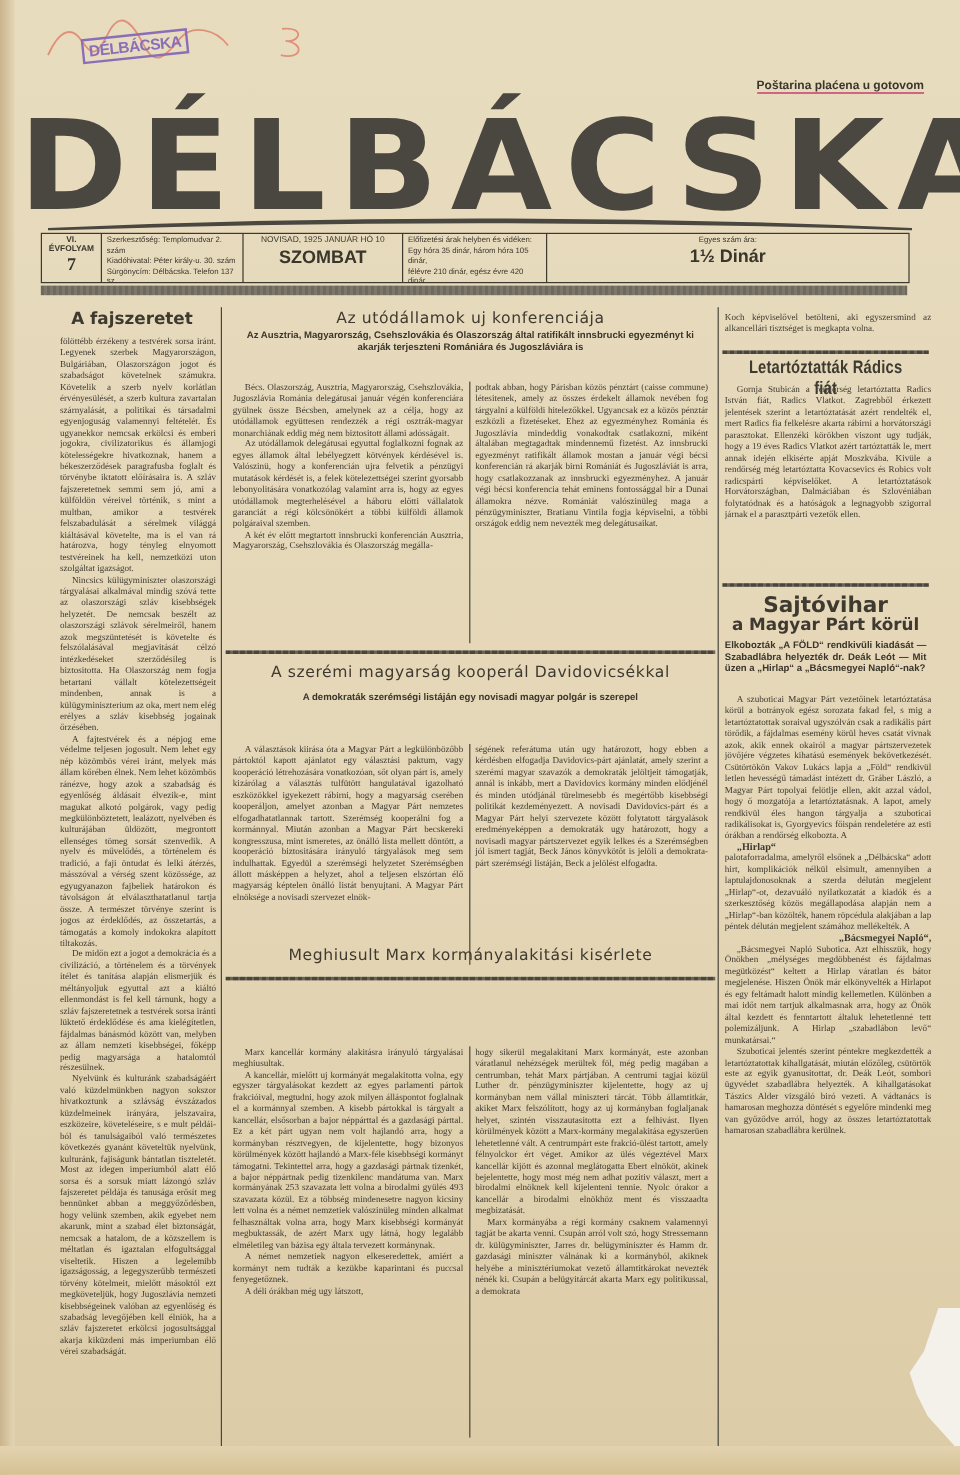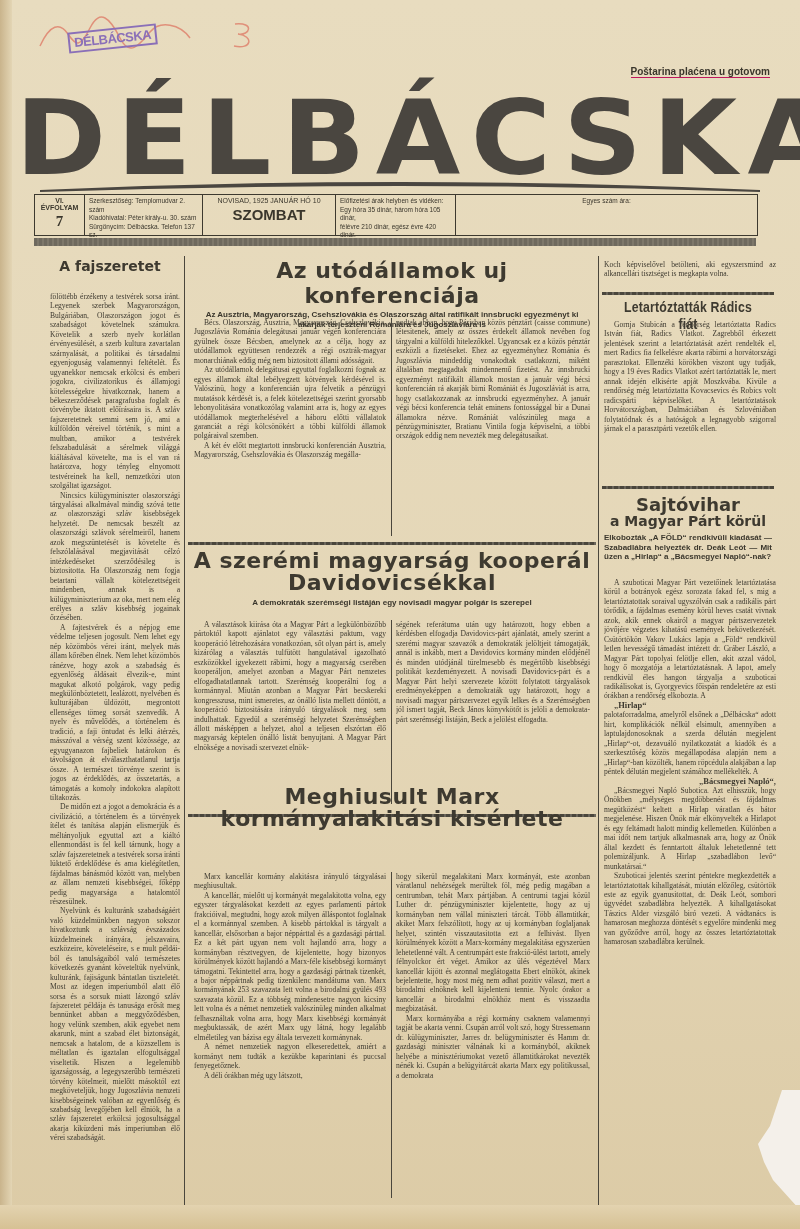--- a/index.html
+++ b/index.html
@@ -22,21 +22,21 @@
   .ib4{width:120px;font-size:6.5px;line-height:8.5px;}
   .ib5{flex:1;text-align:center;font-size:6.5px;}
   .ib5 .price{font-size:15px;font-weight:bold;display:block;margin-top:1px;}
   .rulebar{position:absolute;left:34px;top:238px;width:722px;height:8px;background:repeating-linear-gradient(90deg,#6e695e 0 3px,#7d776a 3px 5px);}
   .col{position:absolute;font-size:7.6px;line-height:9.45px;text-align:justify;color:#3e3a30;}
   .col p{margin:0;text-indent:10px;}
   .vrule{position:absolute;width:1px;background:#4a463c;}
   .hrule{position:absolute;height:3px;background:repeating-linear-gradient(90deg,#4a463c 0 4px,#6a655a 4px 6px);}
   h1,h2,h3{margin:0;font-family:"DejaVu Sans","Liberation Sans",sans-serif;color:#3e3a30;text-align:center;}
   .headline{position:absolute;text-align:center;}
-  .h-big{font-size:22px;font-weight:bold;letter-spacing:0.5px;}
+  .h-big{font-size:13px;font-weight:normal;letter-spacing:0.5px;}
   .h-mid{font-size:14px;font-weight:bold;}
   .h-sub{font-size:8px;font-weight:bold;line-height:9.5px;font-family:"Liberation Sans",sans-serif;}
   .h-condensed{font-family:"Liberation Sans",sans-serif;font-weight:bold;font-size:15px;transform:scaleX(0.82);letter-spacing:0.2px;}
   .tornpatch{position:absolute;right:0;top:1090px;width:60px;height:120px;background:#f4f0ea;clip-path:polygon(70% 0,100% 0,100% 100%,55% 75%,40% 60%,30% 45%,50% 30%);}
   .bottomshade{position:absolute;left:0;top:1205px;width:800px;height:24px;background:linear-gradient(180deg,#e3d3b0,#d6c194);}
 </style>
 </head>
 <body>
 
 <div class="paper"></div>
@@ -69,28 +69,29 @@
     <span>NOVISAD, 1925 JANUÁR HÓ 10</span>
     <span class="day">SZOMBAT</span>
   </div>
   <div class="ib4">
     <div>Előfizetési árak helyben és vidéken:</div>
     <div>Egy hóra 35 dinár, három hóra 105 dinár,</div>
     <div>félévre 210 dinár, egész évre 420 dinár.</div>
   </div>
   <div class="ib5">
     <span>Egyes szám ára:</span>
+    <span class="price">1½ Dinár</span>
   </div>
 </div>
 <div class="rulebar"></div>
 
 <div class="headline" style="left:40px;top:258px;width:140px;">
   <h2 class="h-mid">A fajszeretet</h2>
 </div>
-<div class="col" style="left:50px;top:292px;width:130px;height:920px;overflow:hidden;">
+<div class="col" style="left:50px;top:280px;width:130px;height:920px;overflow:hidden;">
   <p style="text-indent:0">fölöttébb érzékeny a testvérek sorsa iránt. Legyenek szerbek Magyarországon, Bulgáriában, Olaszországon jogot és szabadságot követelnek számukra. Követelik a szerb nyelv korlátlan érvényesülését, a szerb kultura zavartalan szárnyalását, a politikai és társadalmi egyenjoguság valamennyi feltételét. És ugyanekkor nemcsak erkölcsi és emberi jogokra, civilizatorikus és államjogi kötelességekre hivatkoznak, hanem a békeszerződések paragrafusba foglalt és törvénybe iktatott előírásaira is. A szláv fajszeretetnek semmi sem jó, ami a külföldön véreivel történik, s mint a multban, amikor a testvérek felszabadulását a sérelmek világgá kiáltásával követelte, ma is el van rá határozva, hogy tényleg elnyomott testvéreinek ha kell, nemzetközi uton szolgáltat igazságot.</p>
   <p>Nincsics külügyminiszter olaszországi tárgyalásai alkalmával mindig szóvá tette az olaszországi szláv kisebbségek helyzetét. De nemcsak beszélt az olaszországi szlávok sérelmeiről, hanem azok megszüntetését is követelte és felszólalásával megjavitását célzó intézkedéseket szerződésileg is biztositotta. Ha Olaszország nem fogja betartani vállalt kötelezettségeit mindenben, annak is a külügyminiszterium az oka, mert nem elég erélyes a szláv kisebbség jogainak őrzésében.</p>
   <p>A fajtestvérek és a népjog eme védelme teljesen jogosult. Nem lehet egy nép közömbös vérei iránt, melyek más állam kőrében élnek. Nem lehet közömbös ránézve, hogy azok a szabadság és egyenlőség áldásait élvezik-e, mint magukat alkotó polgárok, vagy pedig megkülönböztetett, lealázott, nyelvében és kulturájában üldözött, megrontott ellenséges tömeg sorsát szenvedik. A nyelv és művelődés, a történelem és tradició, a faji öntudat és lelki átérzés, másszóval a vérség szent közössége, az egyugyanazon fajbeliek határokon és távolságon át elválaszthatatlanul tartja össze. A természet törvénye szerint is jogos az érdeklődés, az összetartás, a támogatás a komoly indokokra alapított tiltakozás.</p>
   <p>De midőn ezt a jogot a demokrácia és a civilizáció, a történelem és a törvények ítélet és tanítása alapján elismerjük és méltányoljuk egyuttal azt a kiáltó ellenmondást is fel kell tárnunk, hogy a szláv fajszeretetnek a testvérek sorsa iránti lüktető érdeklődése és ama kielégítetlen, fájdalmas bánásmód között van, melyben az állam nemzeti kisebbségei, főképp pedig magyarsága a hatalomtól részesülnek.</p>
   <p style="font-style:normal">Nyelvünk és kulturánk szabadságáért való küzdelmünkben nagyon sokszor hivatkoztunk a szlávság évszázados küzdelmeinek irányára, jelszavaira, eszközeire, követeléseire, s e mult példái­ból és tanulságaiból való természetes következés gyanánt követeltük nyelvünk, kulturánk, fajiságunk bántatlan tiszteletét. Most az idegen imperiumból alatt élő sorsa és a sorsuk miatt lázongó szláv fajszeretet példája és tanusága erősít meg bennünket abban a meggyőződésben, hogy velünk szemben, akik egyebet nem akarunk, mint a szabad élet biztonságát, nemcsak a hatalom, de a közszellem is méltatlan és igaztalan elfogultsággal viseltetik. Hiszen a legelemibb igazságosság, a legegyszerűbb természeti törvény kötelmeit, mielőtt másoktól ezt megköveteljük, hogy Jugoszlávia nemzeti kisebbségeinek valóban az egyenlőség és szabadság levegőjében kell élniök, ha a szláv fajszeretet erkölcsi jogosultsággal akarja kiküzdeni más imperiumban élő vérei szabadságát.</p>
 </div>
 <div class="vrule" style="left:184px;top:256px;height:950px;"></div>
 
 <div class="headline" style="left:188px;top:258px;width:408px;">
   <h1 class="h-big">Az utódállamok uj konferenciája</h1>

